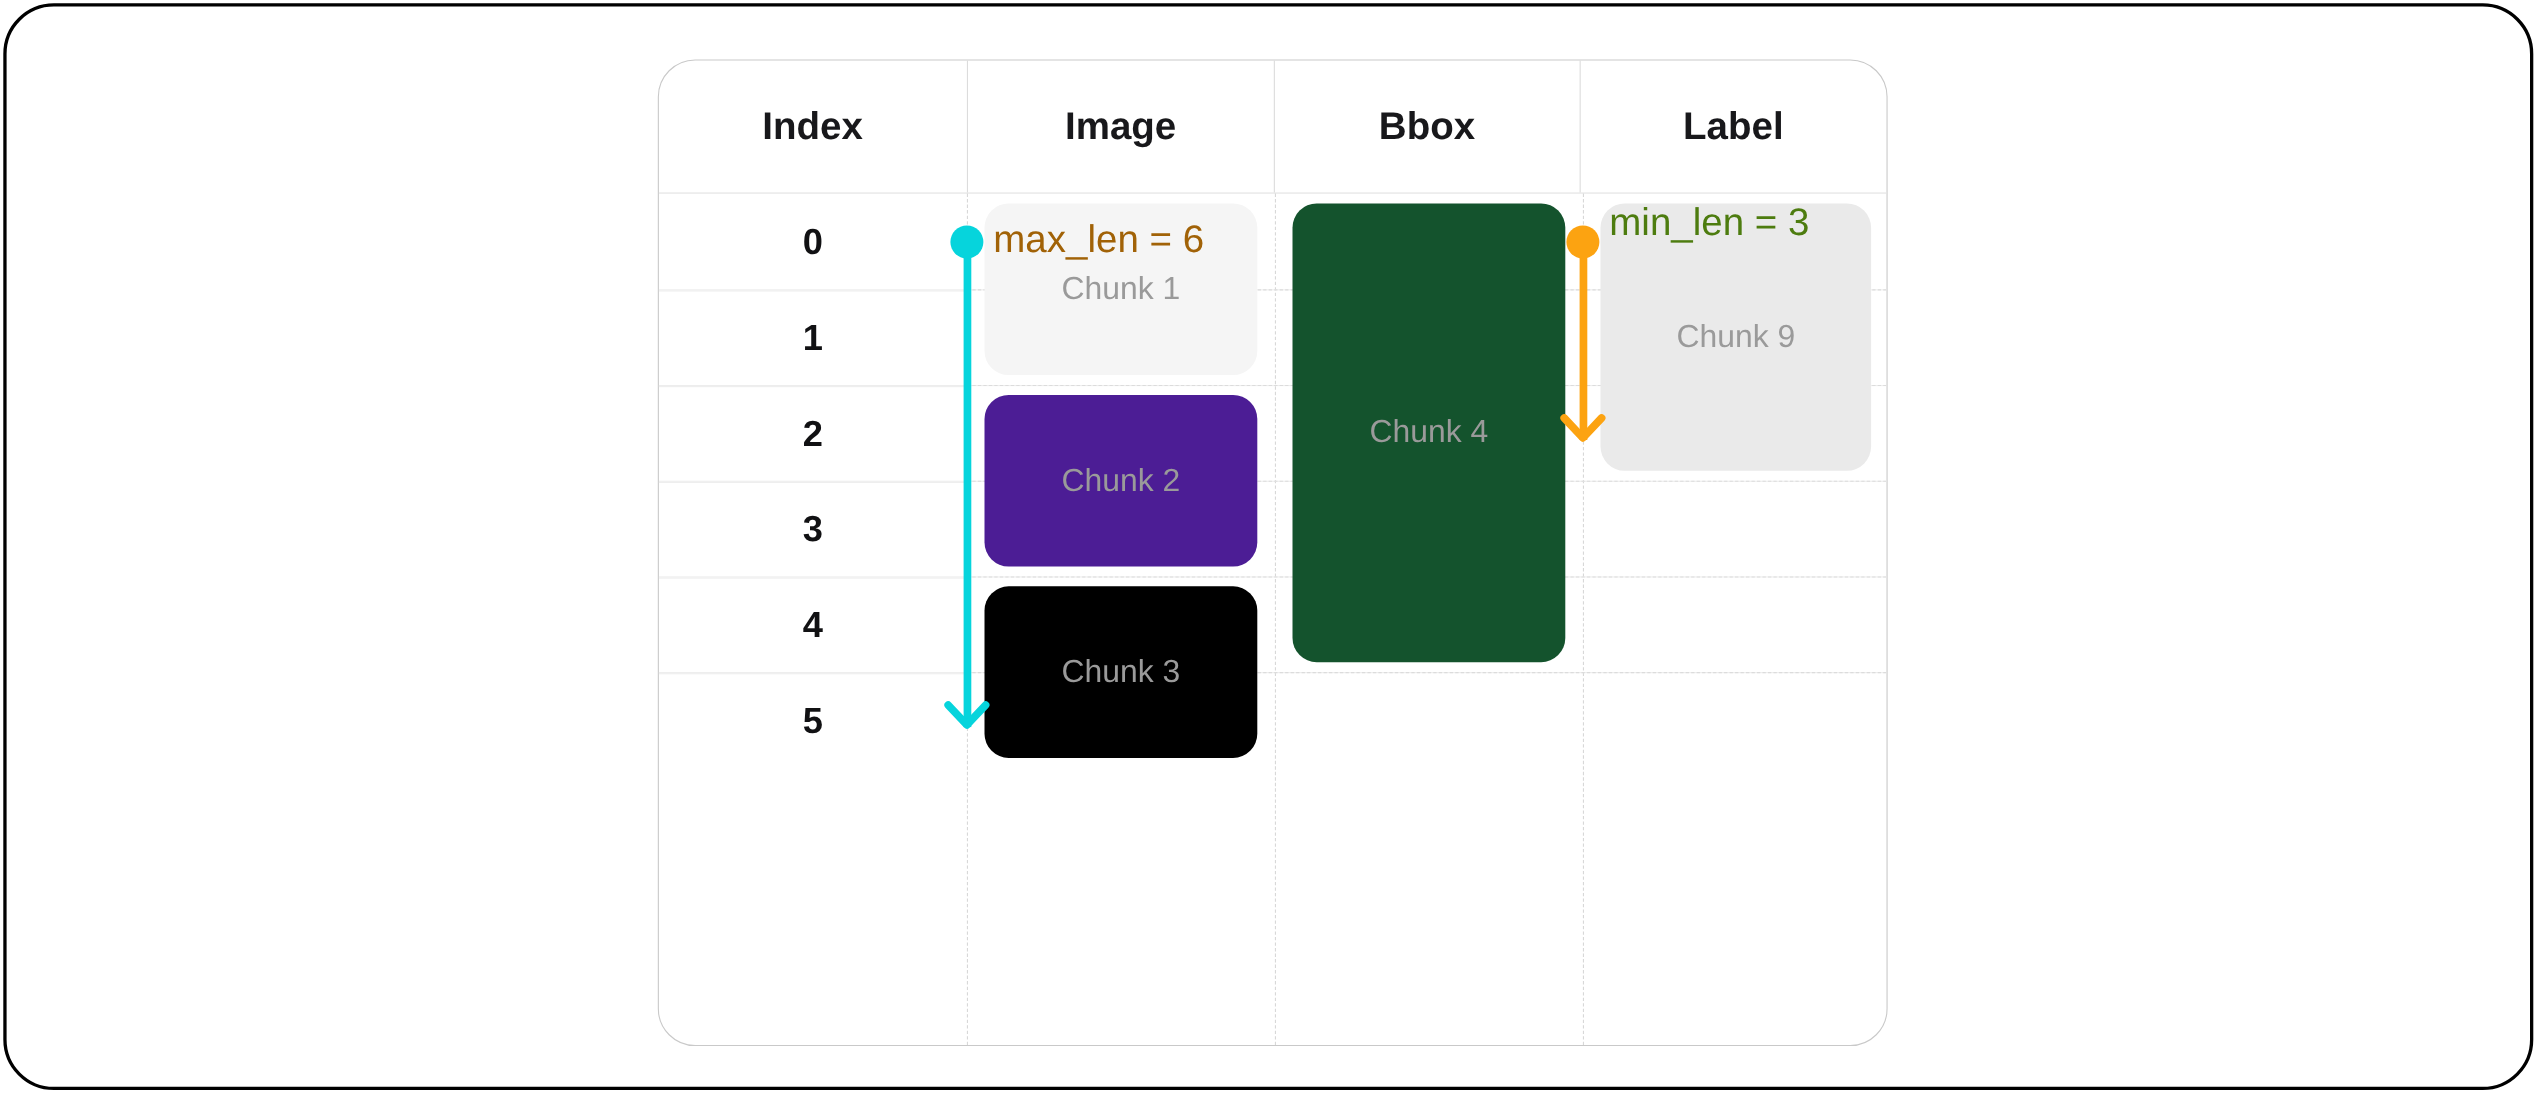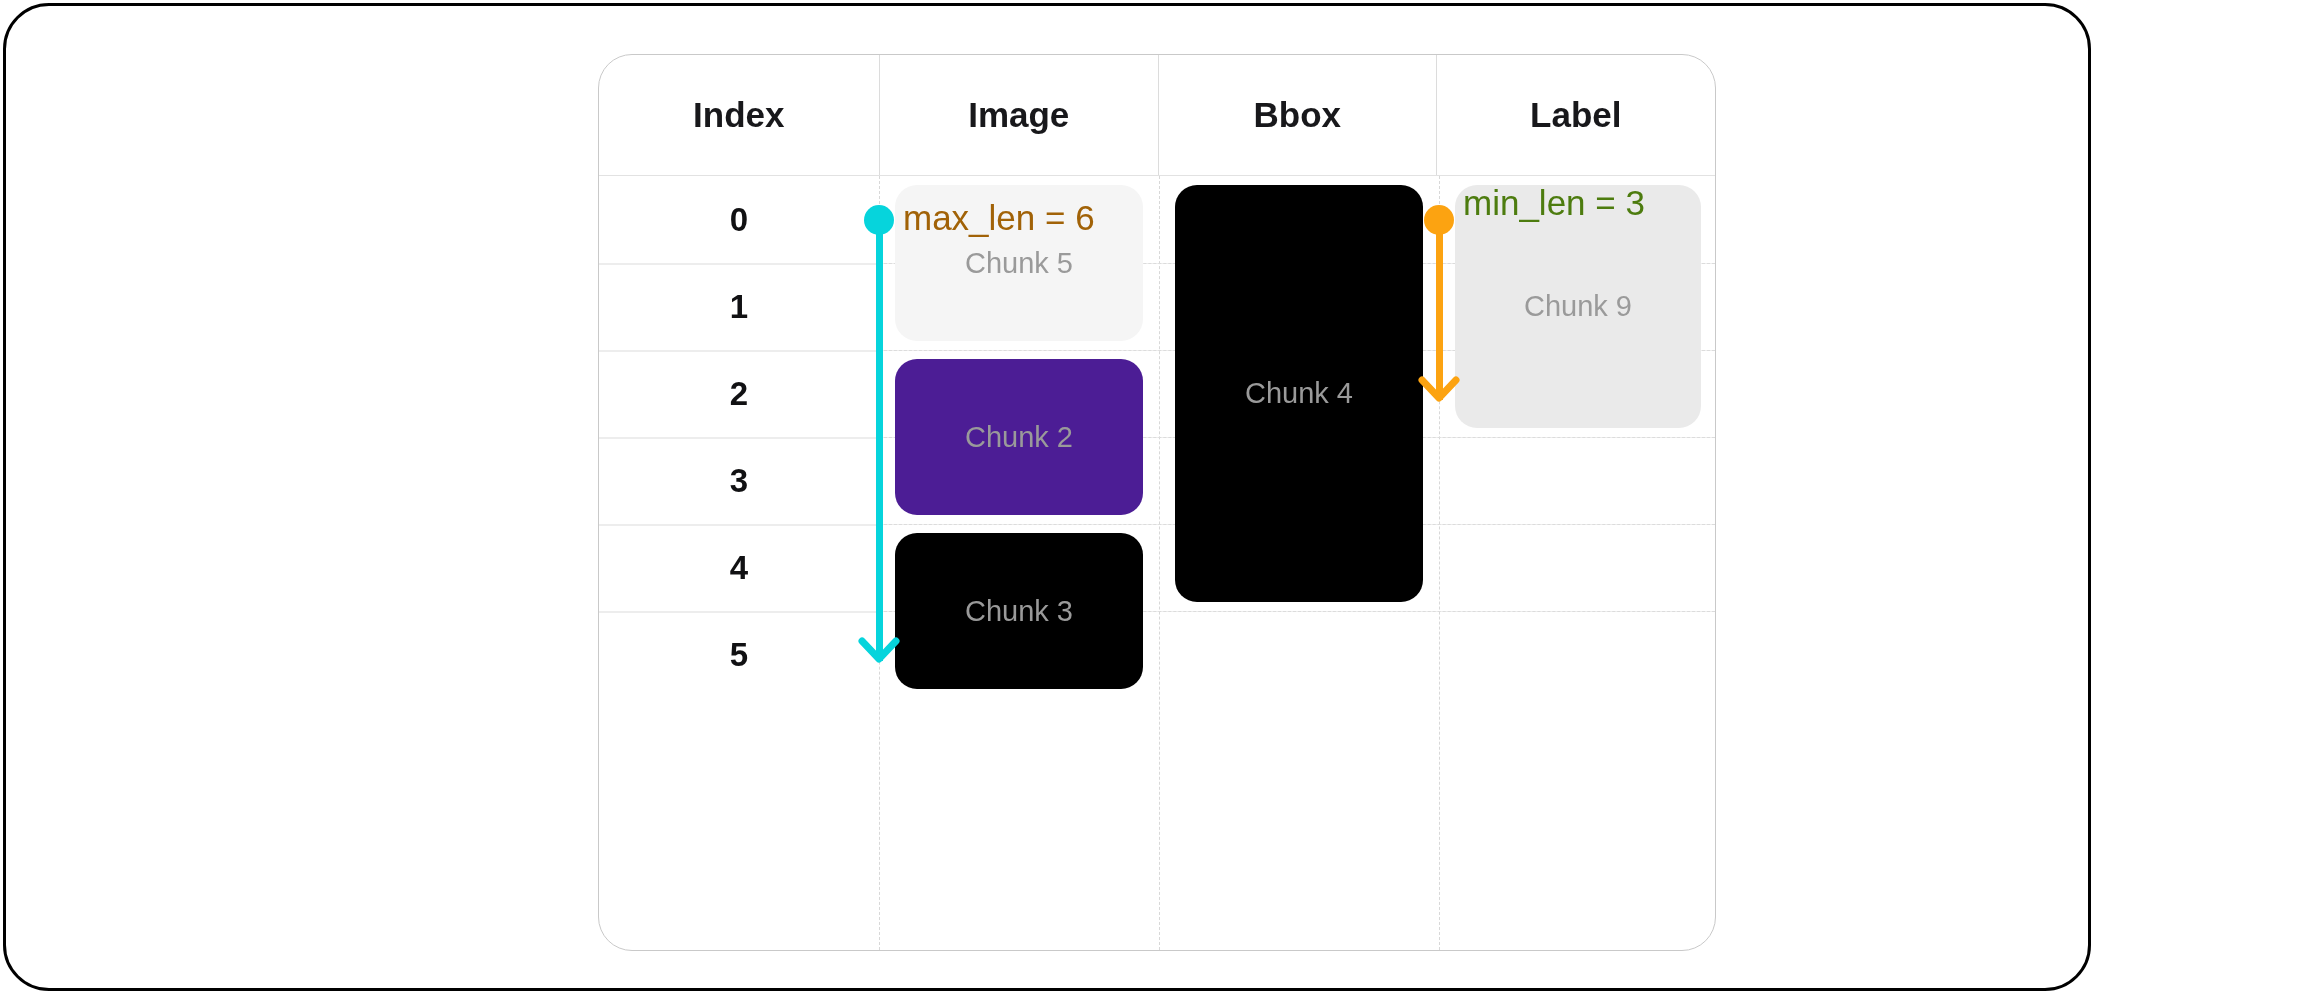--- a/index.html
+++ b/index.html
@@ -12,21 +12,21 @@
     height: 996px;
     font-family: "Liberation Sans", sans-serif;
     overflow: hidden;
   }
 
   
   #page-frame {
     position: absolute;
     left: 3px;
     top: 3px;
-    width: 2088px;
+    width: 2300px;
     height: 988px;
     background: #ffffff;
     border: 3px solid #000000;
     border-radius: 46px;
     box-sizing: border-box;
     overflow: hidden;
   }
 
   
   #table-card {
@@ -226,29 +226,29 @@
       <div id="hlines-container">
           <div class="hsep" style="top: 87px;"></div>
           <div class="hsep" style="top: 174px;"></div>
           <div class="hsep" style="top: 261px;"></div>
           <div class="hsep" style="top: 348px;"></div>
           <div class="hsep" style="top: 435px;"></div>
         </div>
 
       <div id="chunks-container">
           <div class="chunk" style="left: 296px; top: 9px; width: 248px; height: 156px; background: rgb(245, 245, 245);">
-            <span>Chunk 5</span>
+            <span>Chunk 1</span>
           </div>
           <div class="chunk" style="left: 296px; top: 183px; width: 248px; height: 156px; background: #4c1d95;">
             <span>Chunk 2</span>
           </div>
           <div class="chunk" style="left: 296px; top: 357px; width: 248px; height: 156px; background: #000000;">
             <span>Chunk 3</span>
           </div>
-          <div class="chunk" style="left: 576px; top: 9px; width: 248px; height: 417px; background: #000000;">
+          <div class="chunk" style="left: 576px; top: 9px; width: 248px; height: 417px; background: #14532d;">
             <span>Chunk 4</span>
           </div>
           <div class="chunk" style="left: 856px; top: 9px; width: 246px; height: 243px; background: rgb(234, 234, 234);">
             <span>Chunk 9</span>
           </div>
         </div>
 
       <div id="annotations-container">
           <div class="marker-stem" style="left: 276.5px; top: 43.5px; height: 441px; background: rgb(6, 212, 220);"></div>
           <div class="arrow-head" style="left: 259px; top: 458.5px;"><svg width="42" height="30" viewBox="0 0 42 30">

